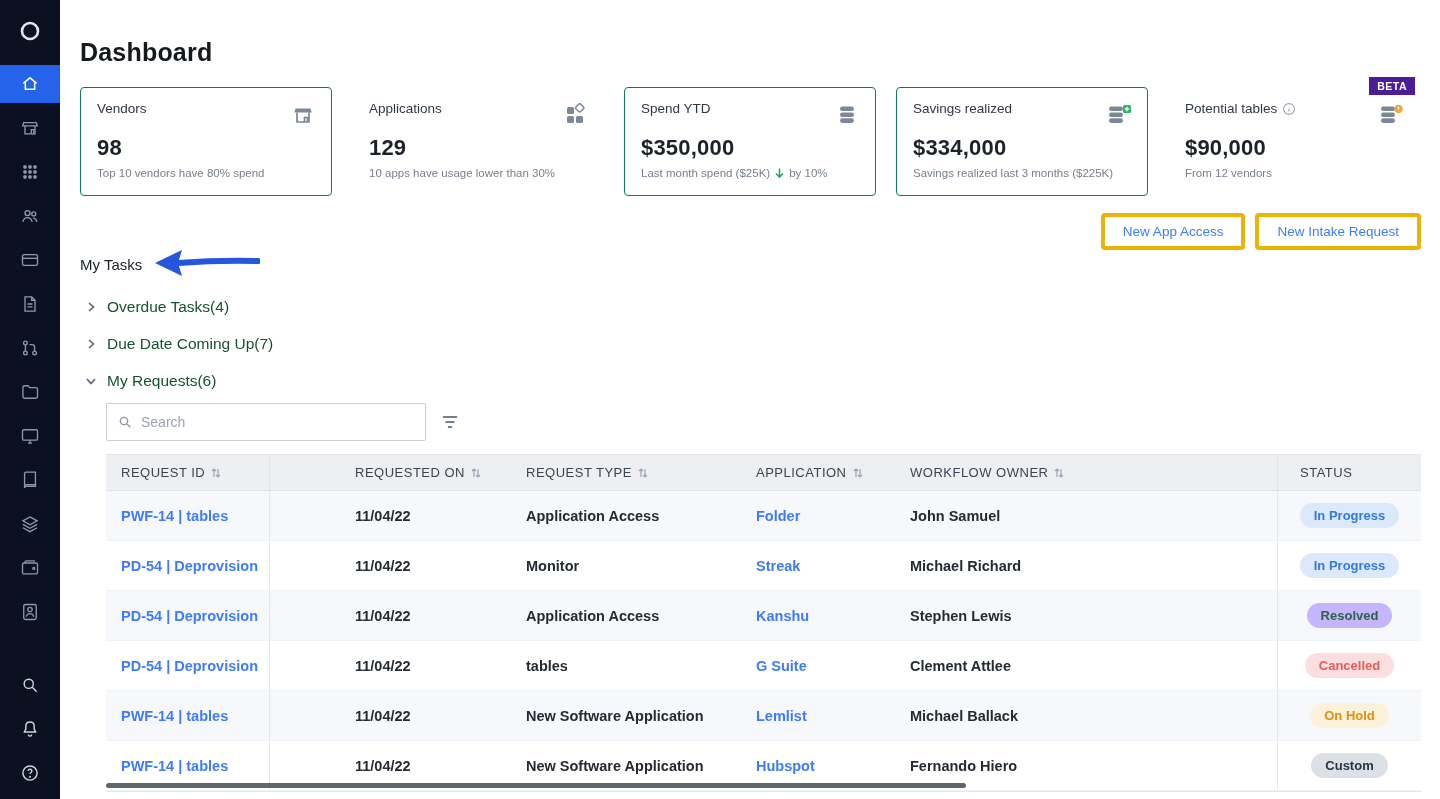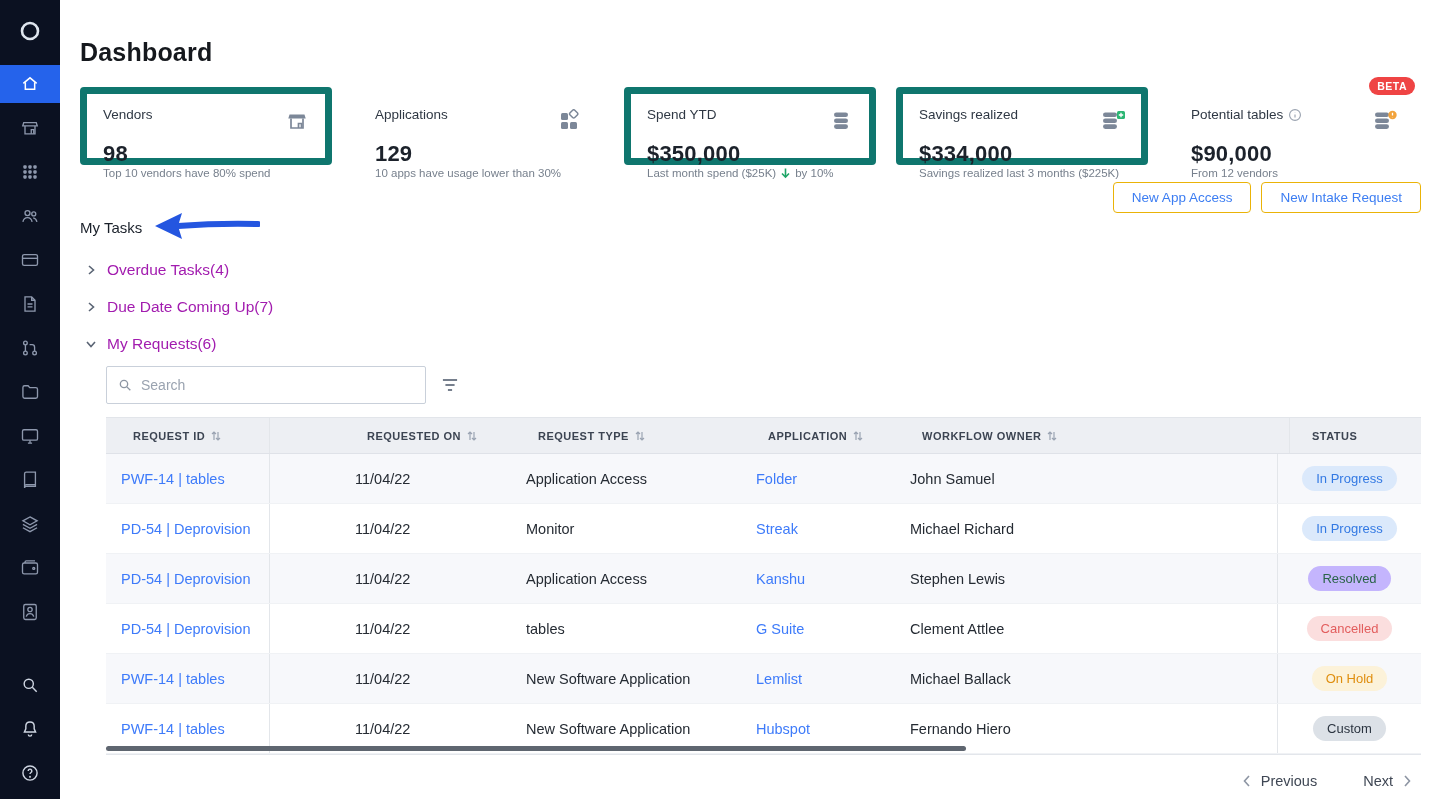--- a/index.html
+++ b/index.html
@@ -14,56 +14,56 @@
   .nav-item svg { width:20px; height:20px; }
   .side-bottom { margin-top:auto; padding-bottom:4px; }
   .side-bottom .nav-item { color:#cfd6e2; }
 
   
   .main { position:absolute; left:60px; top:0; width:1380px; height:799px; padding:15px 19px 0 20px; }
   h1.page-title { margin-top:22px; font-size:25px; line-height:30px; font-weight:700; color:#15181d; letter-spacing:.2px; }
 
   
   .stats { display:flex; gap:20px; margin-top:20px; }
-  .card { width:252px; height:78px; border:7px solid #0f766e; border-radius:4px; padding:13px 16px 10px; background:#fff; position:relative; }
+  .card { width:252px; height:109px; border:1px solid #0f766e; border-radius:4px; padding:13px 16px 10px; background:#fff; position:relative; }
   .card--flat { border-color:transparent; }
   .card-top { display:flex; justify-content:space-between; align-items:flex-start; }
   .card-label { font-size:13.5px; color:#2f3844; display:flex; align-items:center; gap:5px; }
   .card-icon { color:#7c8798; margin-top:2px; }
   .card-value { font-size:22px; font-weight:700; color:#1c222b; margin-top:4px; letter-spacing:.2px; }
-  .card-sub { font-size:11.5px; color:#77808d; display:flex; align-items:center; gap:4px; }
-  .beta-badge { position:absolute; top:77px; right:25px; background:#ef4444; color:#fff; font-size:10.5px; font-weight:700; letter-spacing:.5px; padding:3px 8px; border-radius:9px; z-index:5; }
+  .card-sub { font-size:11.5px; color:#77808d; margin-top:6px; display:flex; align-items:center; gap:4px; }
+  .beta-badge { position:absolute; top:77px; right:25px; background:#4c1d95; color:#fff; font-size:10.5px; font-weight:700; letter-spacing:.5px; padding:3px 8px; border-radius:0; z-index:5; }
 
   
   .actions { display:flex; justify-content:flex-end; gap:10px; margin-top:17px; }
-  .btn-outline { background:#fff; border:1px solid #eab308; color:#3c7df2; font-size:13.5px; padding:7px 18px; border-radius:4px; cursor:pointer; font-family:inherit; }
+  .btn-outline { background:#fff; border:4px solid #eab308; color:#3c7df2; font-size:13.5px; padding:7px 18px; border-radius:4px; cursor:pointer; font-family:inherit; }
 
   
   .tasks-head { display:flex; align-items:center; height:28px; margin-top:0; }
   .tasks-title { font-size:15px; font-weight:400; color:#1a202a; }
   .arrow-annot { margin-left:12px; margin-top:2px; }
 
   .sections { margin-top:10px; }
   .section-row { display:flex; align-items:center; height:37px; gap:9px; padding-left:4px; cursor:pointer; }
-  .section-label { font-size:15.5px; color:#a21caf; }
+  .section-label { font-size:15.5px; color:#14532d; }
   .chev { color:#5a6474; display:flex; }
 
   
   .search-row { display:flex; align-items:center; margin-left:26px; margin-top:4px; }
   .search-box { width:320px; height:38px; border:1px solid #c9d0da; border-radius:2px; display:flex; align-items:center; padding:0 10px; gap:8px; background:#fff; }
   .search-box input { border:none; outline:none; font-size:14px; color:#333; flex:1; font-family:inherit; }
   .search-box input::placeholder { color:#9aa3b0; }
   .filter-icon { margin-left:14px; color:#4a5568; cursor:pointer; display:flex; }
 
   
   .tbl { margin-left:26px; margin-top:13px; width:1315px; position:relative; }
   .thead, .trow { display:grid; grid-template-columns:164px 256px 230px 154px 367px 144px; }
   .thead { background:#edeff3; height:37px; border-top:1px solid #e2e5ea; border-bottom:1px solid #dfe2e8; }
-  .hcell { display:flex; align-items:center; font-size:11px; font-weight:700; letter-spacing:.5px; color:#3c4452; text-transform:uppercase; gap:6px;margin-left:12px; }
-  .trow { height:50px; border-bottom:1px solid #f0f2f5; background:#fff; }
+  .hcell { display:flex; align-items:center; font-size:13px; font-weight:400; letter-spacing:.5px; color:#3c4452; text-transform:uppercase; gap:6px; }
+  .trow { height:50px; border-bottom:1px solid #f0f2f5; background:#fff;font-weight:bold; }
   .trow:nth-child(even) { background:#f7f8fb; }
   .cell { display:flex; align-items:center; font-size:14.5px; color:#252b33; }
   .c1 { padding-left:15px; border-right:1px solid #e3e6ea; }
   .c2 { padding-left:85px; }
   .c6 { border-left:1px solid #e3e6ea; justify-content:center; }
   a.blue-link { color:#3e7bfa; text-decoration:none; cursor:pointer; }
   .sort-ic { color:#9aa3b2; display:flex; }
 
   .pill { font-size:13px; padding:5px 14px; border-radius:14px; white-space:nowrap; }
   .pill--in-progress { background:#dbe9fb; color:#3379e3; }

